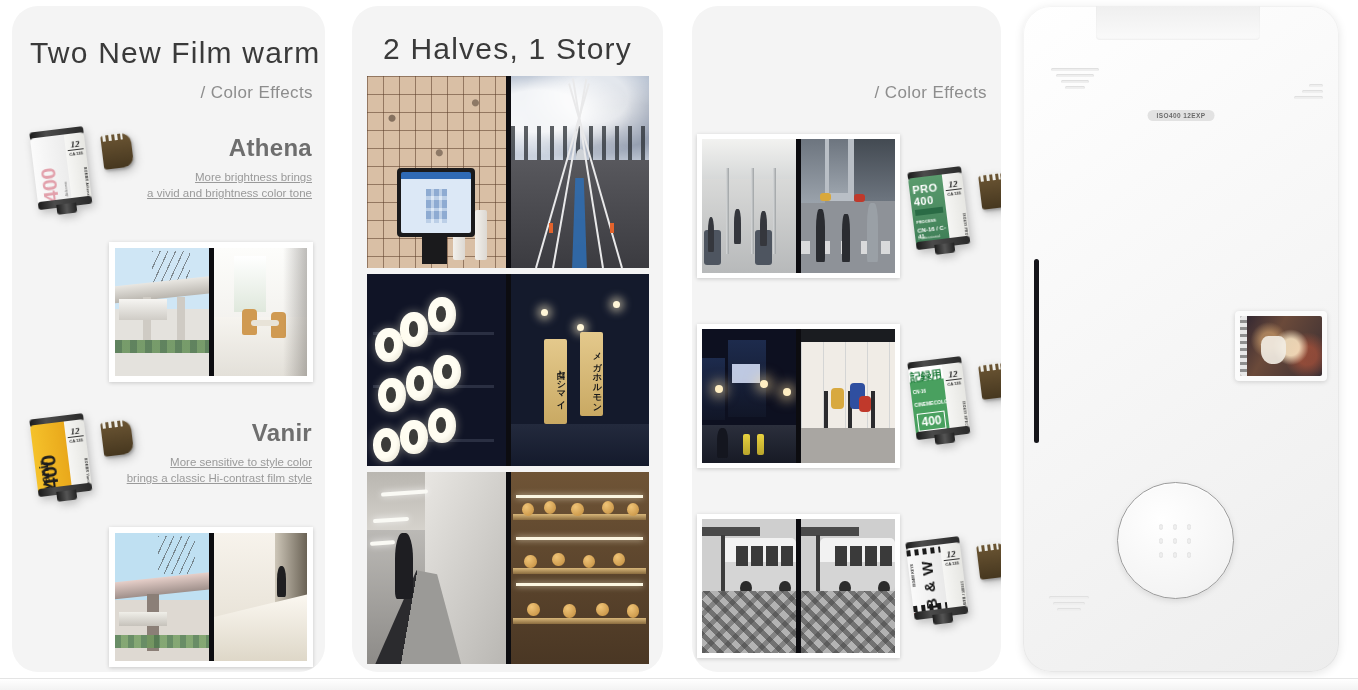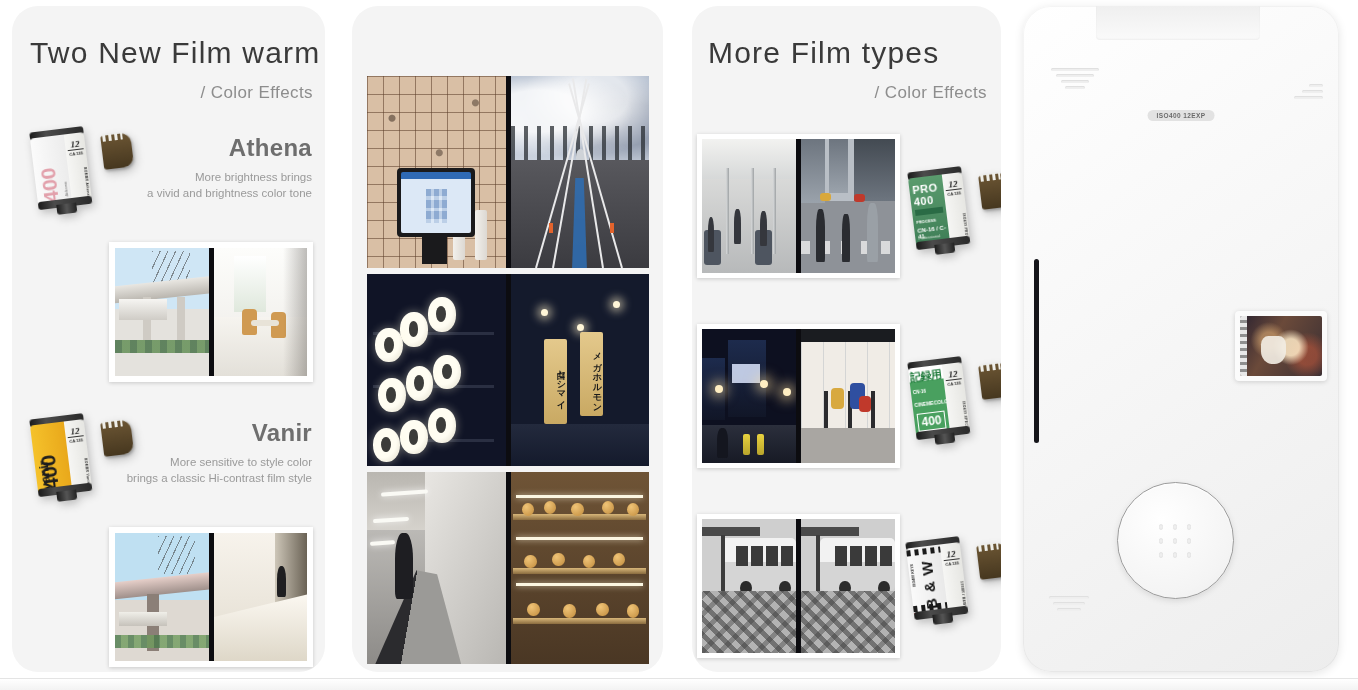--- a/index.html
+++ b/index.html
@@ -146,21 +146,21 @@
   .film-bw .bwside { position:absolute; left:2px; top:16px;
       writing-mode: vertical-rl; transform: rotate(180deg);
       font-size:3.6px; font-weight:700; color:#333; }
   .film-bw .redline { position:absolute; left:0; bottom:1px; width:34px; height:2px; background:#c0392b; }
 
   
   .film-name {
     position: absolute; text-align: right; white-space: nowrap;
   }
   .film-name .nm { font-size: 24px; font-weight: 700; color: #6e6e6e; letter-spacing: .3px;}
-  .film-name .d1, .film-name .d2 { font-size: 11.5px; color: #9a9a9a; line-height: 16px;}
+  .film-name .d1, .film-name .d2 { font-size: 11.5px; color: #9a9a9a; line-height: 16px; text-decoration: underline;}
   .film-name .d1 { margin-top: 7px; }
 
   
   .photo-frame {
     position: absolute;
     background: #fff;
     padding: 6px;
     box-shadow: 0 1px 4px rgba(0,0,0,.18);
   }
   .photo-frame.thin { padding: 5px; }
@@ -518,20 +518,21 @@
           </div>
         </div>
       </div>
 
     </div>
   </div>
 
   <div class="panel" style="left:352px; top:6px; width:311px; height:666px;">
     <div class="panel-inner">
 
+      <div class="h-title" style="left:0; right:0; text-align:center; top:26px; font-size:30px;">2 Halves, 1 Story</div>
 
       <div class="no-frame" style="left:15px; top:70px; width:282px; height:192px;">
         <div class="diptych">
           <div class="half">
             <div class="sc sc-comic">
               <div class="grid"></div>
               <div class="spec"></div>
               <div class="btl" style="left:62%;"></div>
               <div class="btl" style="left:78%;"></div>
               <div class="tablet">
@@ -633,21 +634,20 @@
           </div>
         </div>
       </div>
 
     </div>
   </div>
 
   <div class="panel" style="left:692px; top:6px; width:309px; height:666px;">
     <div class="panel-inner">
 
-      <div class="h-title" style="left:16px; top:30px; font-size:30px;">More Film types</div>
       <div class="h-sub" style="right:14px; top:77px; font-size:17px;">/ Color Effects</div>
 
       <div class="photo-frame thin" style="left:5px; top:128px; width:203px; height:144px;">
         <div class="diptych">
           <div class="half">
             <div class="sc sc-train">
               <div class="roof"></div>
               <div class="pole" style="left:26%;"></div>
               <div class="pole" style="left:52%;"></div>
               <div class="pole" style="left:76%;"></div>

